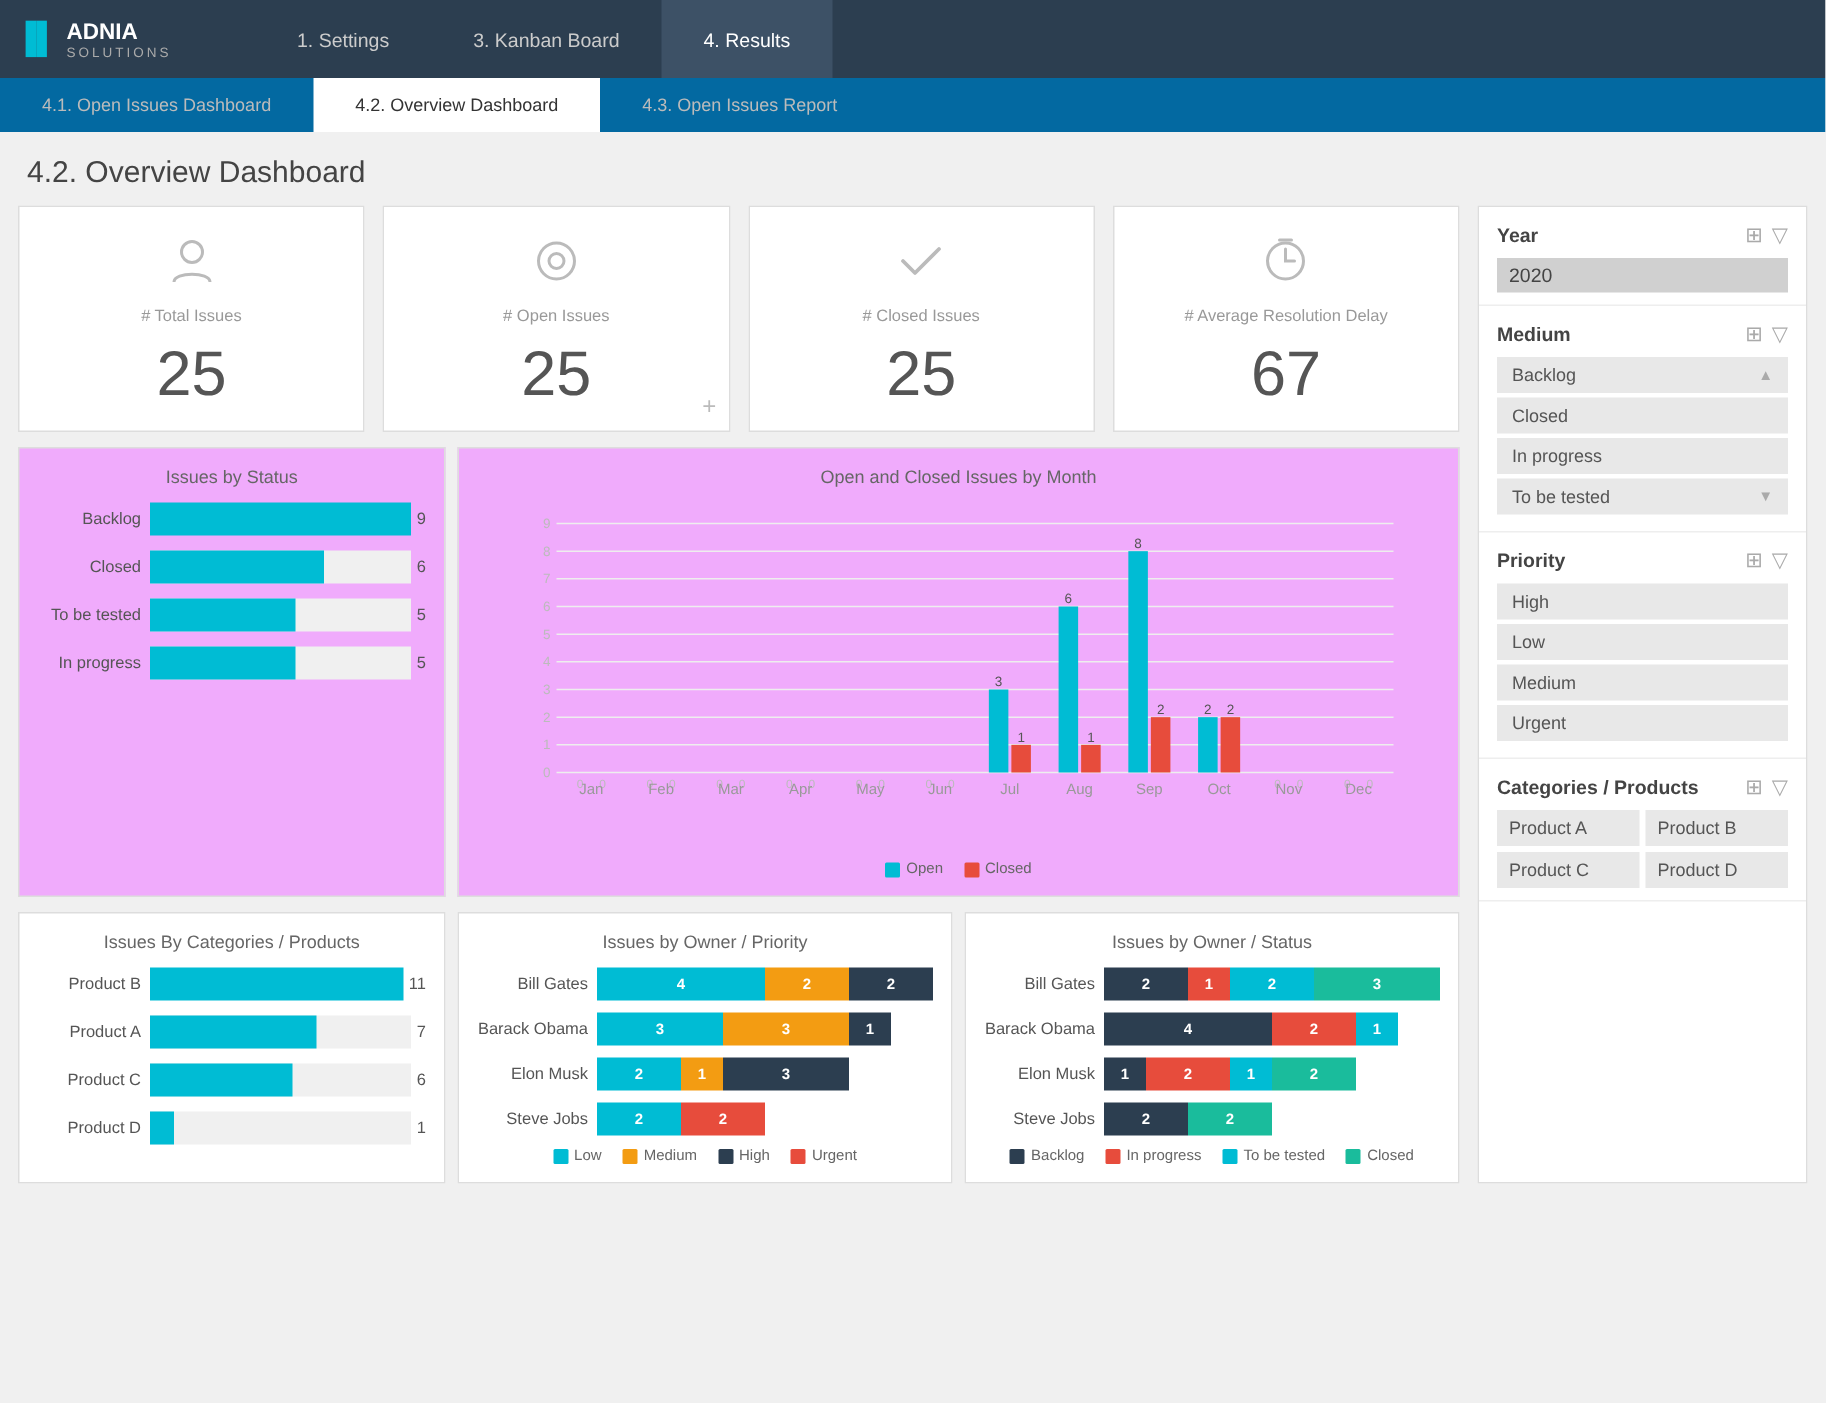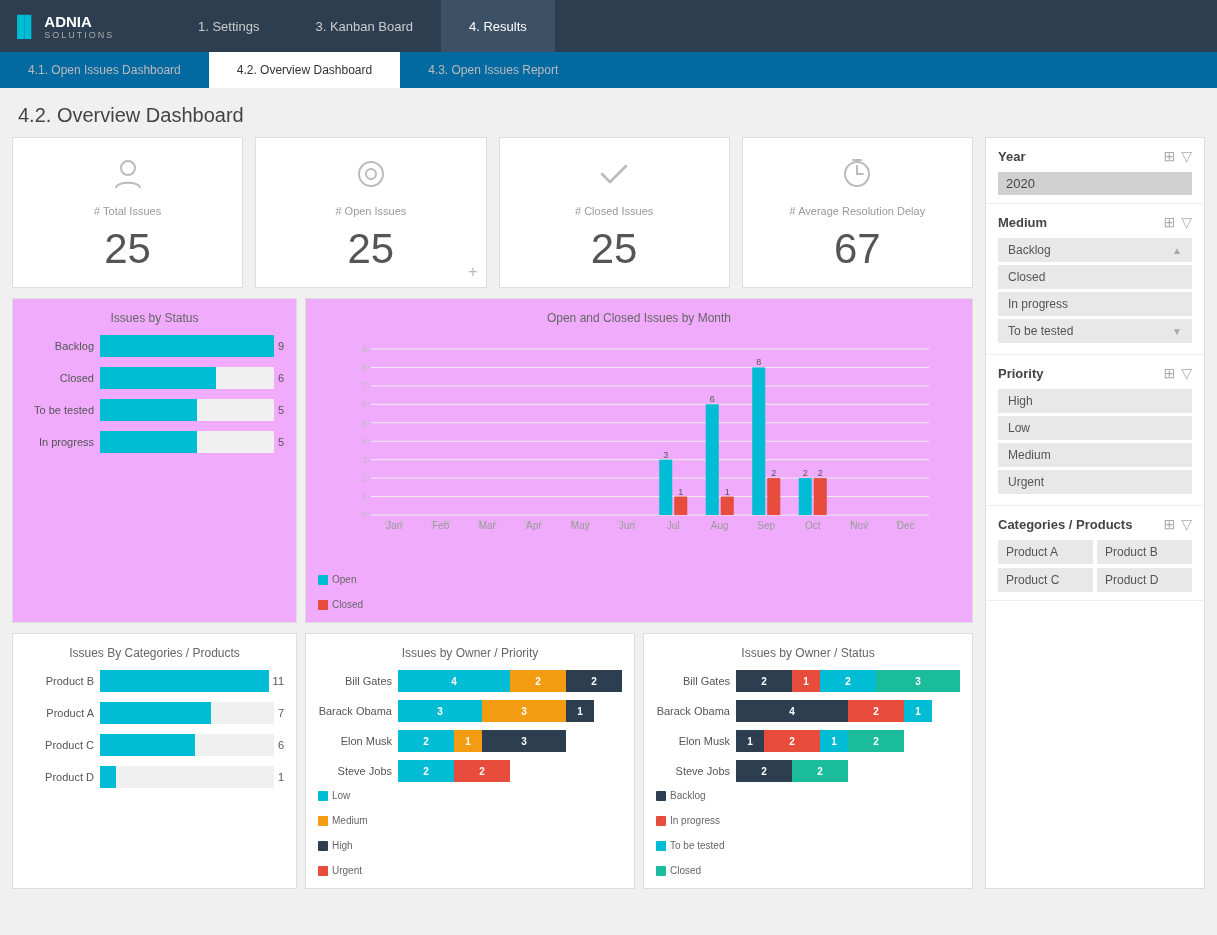--- a/index.html
+++ b/index.html
@@ -45,21 +45,21 @@
     .hbar-row { display: flex; align-items: center; margin-bottom: 10px; }
     .hbar-label { width: 75px; text-align: right; font-size: 11px; color: #555; padding-right: 6px; flex-shrink: 0; }
     .hbar-track { flex: 1; height: 22px; background: #f0f0f0; position: relative; }
     .hbar-fill { height: 100%; background: #00bcd4; }
     .hbar-val { font-size: 11px; color: #555; margin-left: 4px; flex-shrink: 0; }
 
     
     .column-chart-container { flex: 1; }
 
     
-    .legend { display: flex; gap: 14px; justify-content: center; margin-top: 6px; flex-direction: column; }
+    .legend { display: flex; gap: 14px; justify-content: center; margin-top: 6px; }
     .legend-item { display: flex; align-items: center; gap: 4px; font-size: 10px; color: #666; }
     .legend-dot { width: 10px; height: 10px; border-radius: 1px; }
 
     
     .bottom-charts-row { display: flex; gap: 8px; }
     .bottom-chart { background: white; border: 1px solid #ddd; padding: 12px; }
     .bottom-chart.cat-prod { width: 285px; }
     .bottom-chart.owner-priority { flex: 1; }
     .bottom-chart.owner-status { flex: 1; }
 

